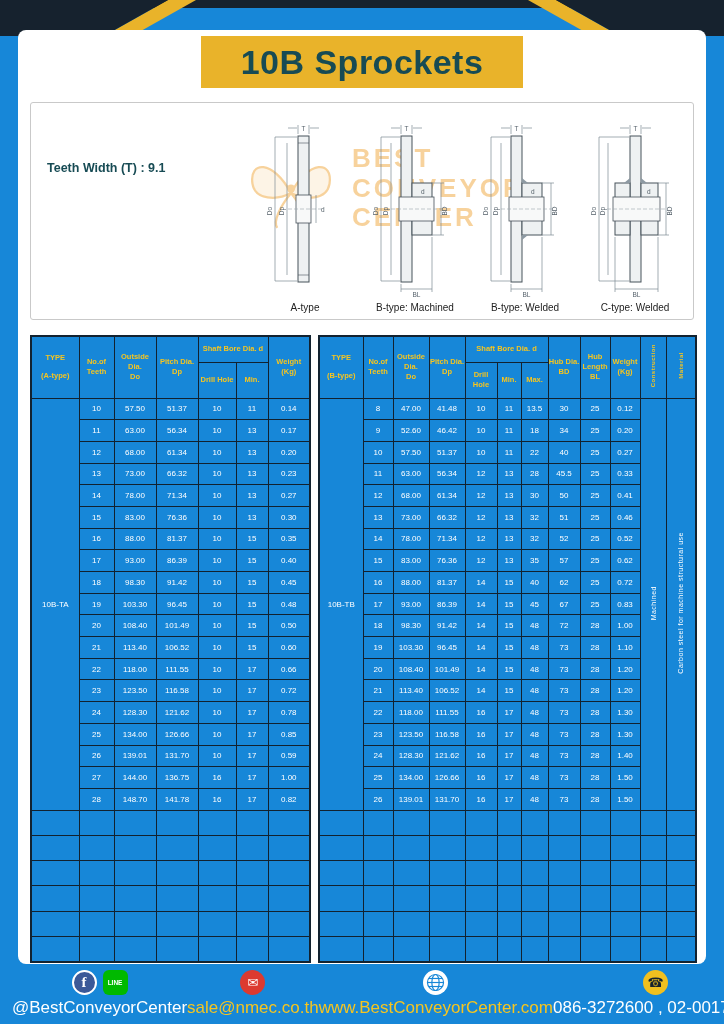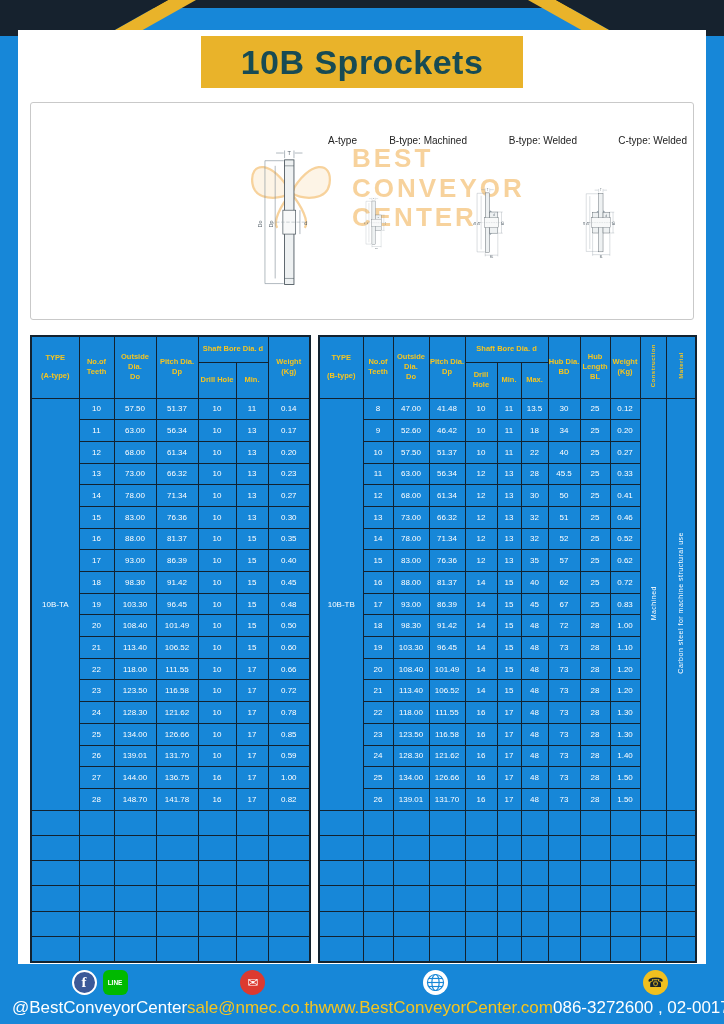--- a/index.html
+++ b/index.html
@@ -12,37 +12,37 @@
   .corner .navy{position:absolute;inset:0;background:var(--navy,#16222e)}
   .corner .stripe{position:absolute;inset:0;background:var(--banner-yellow,#e9b32a)}
   .tl{left:0}
   .tl .navy{clip-path:polygon(0 0,168px 0,104px 36px,0 36px)}
   .tl .stripe{clip-path:polygon(168px 0,196px 0,132px 36px,104px 36px)}
   .tr{right:0}
   .tr .navy{clip-path:polygon(42px 0,210px 0,210px 36px,106px 36px)}
   .tr .stripe{clip-path:polygon(14px 0,42px 0,106px 36px,78px 36px)}
 
   
-  .card{position:absolute;left:18px;top:30px;width:688px;height:934px;background:#fff;border-radius:0}
+  .card{position:absolute;left:18px;top:30px;width:688px;height:934px;background:#fff;border-radius:8px}
 
   .banner{position:absolute;left:183px;top:6px;width:322px;height:52px;background:var(--banner-yellow,#e9b32a);
           display:flex;align-items:center;justify-content:center}
   .banner h1{font-size:34px;font-weight:bold;color:var(--teal,#174b54);letter-spacing:.5px}
 
   
   .spec-panel{position:absolute;left:12px;top:72px;width:664px;height:218px;border:1px solid #c9c9c9;border-radius:3px;background:#fff;overflow:hidden}
   .spec-list{position:absolute;left:16px;top:56px;z-index:3}
   .spec-line{font-size:12.5px;font-weight:bold;color:var(--teal,#174b54);line-height:19px;white-space:nowrap}
 
   .watermark{position:absolute;left:205px;top:38px;display:flex;align-items:center;gap:6px;z-index:1;opacity:.5}
   .wm-logo{width:110px;height:95px}
   .wm-text{font-size:26px;font-weight:bold;color:var(--watermark-orange,#f0a73c);letter-spacing:3px;line-height:1.15;white-space:pre-line}
 
   .drawings{position:absolute;left:222px;top:8px;right:6px;bottom:6px;display:flex;justify-content:space-between;align-items:flex-end;z-index:2}
-  .drawing{display:flex;flex-direction:row;width:104px}
+  .drawing{display:flex;flex-direction:column;align-items:center;width:104px}
   .dsvg{width:88px;height:180px}
   .dlabel{font-size:10px;color:#222;margin-top:2px;white-space:nowrap}
   .dim{stroke:#7d8a94;stroke-width:.7;fill:none}
   .cline{stroke:#9aa4ab;stroke-width:.6;stroke-dasharray:4 2}
   .part{fill:#eef1f2;stroke:#47525a;stroke-width:1}
   .part2{fill:#f8f9f9;stroke:#47525a;stroke-width:.8}
   .pline{stroke:#47525a;stroke-width:.6}
   .weld{fill:#8d99a2;stroke:none}
   .dtext{font-size:6.5px;fill:#55616a;font-family:"Liberation Sans",sans-serif}
 
@@ -109,20 +109,21 @@
             <path d="M60 55 C72 70, 80 86, 75 93" fill="none"></path>
           </g>
           <circle cx="60" cy="50" r="4.5" fill="#f0a73c"></circle>
         </svg>
         <div class="wm-text">BEST
 CONVEYOR
 CENTER</div>
       </div>
 
       <div class="spec-list">
+          <div class="spec-line">Teeth Width (T) : 9.1</div>
         </div>
 
       <div class="drawings">
 
         <div class="drawing">
           <svg class="dsvg" viewBox="0 0 88 180">
             <line class="dim" x1="37" y1="5" x2="37" y2="14"></line>
               <line class="dim" x1="48" y1="5" x2="48" y2="14"></line>
             <line class="dim" x1="27" y1="8" x2="36" y2="8"></line>
               <line class="dim" x1="49" y1="8" x2="58" y2="8"></line>

